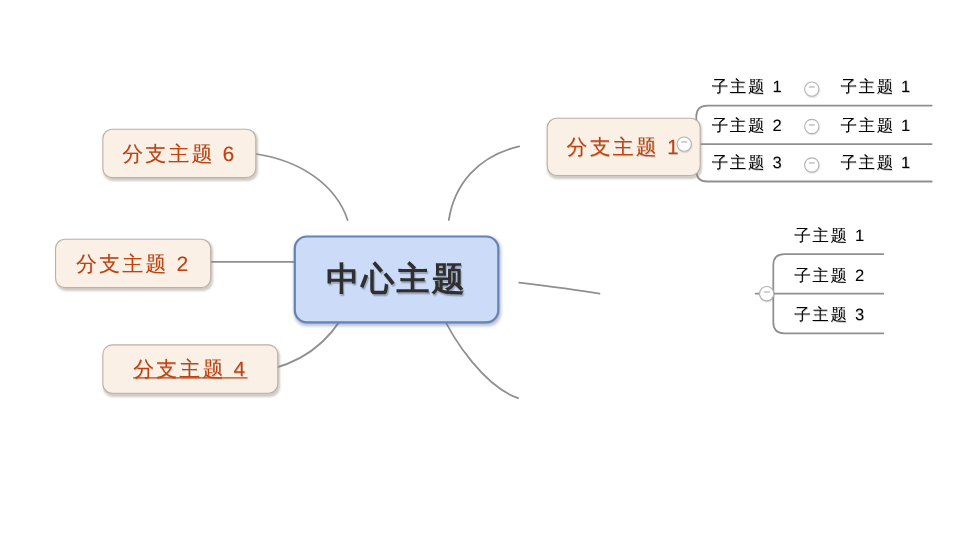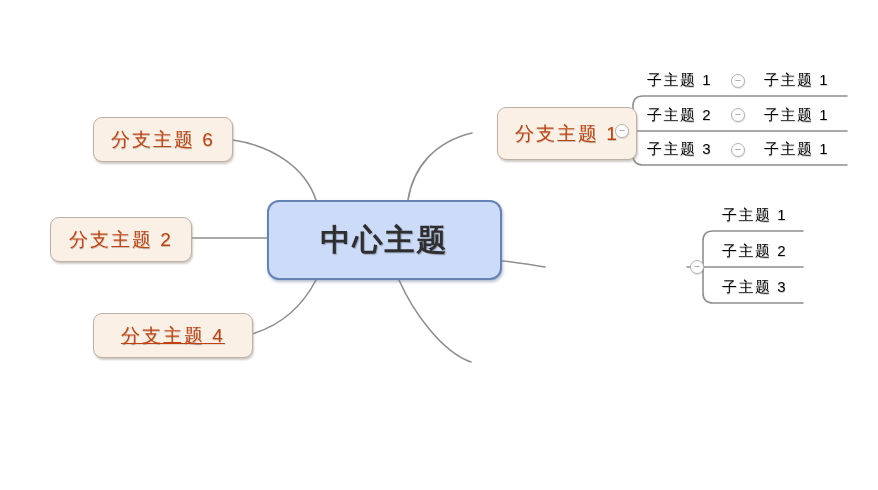--- a/index.html
+++ b/index.html
@@ -50,21 +50,21 @@
     <path d="M 399,280 C 413,312 442,352 471,362"></path>
     <path d="M 316,280 C 302,307 277,331 235,338"></path>
     <path d="M 192,238 L 267,238"></path>
     <path d="M 233,140 C 272,146 305,167 316,200"></path>
     <path d="M 613,131 L 847,131"></path>
     <path d="M 847,96 L 643,96 Q 633,96 633,106 L 633,155 Q 633,165 643,165 L 847,165"></path>
     <path d="M 687,267 L 803,267"></path>
     <path d="M 803,231 L 713,231 Q 703,231 703,241 L 703,293 Q 703,303 713,303 L 803,303"></path>
   </svg>
 
-  <div class="topic center-topic" style="left:267px; top:200px; width:235px; height:80px;text-align:center;">
+  <div class="topic center-topic" style="left:267px; top:214px; width:187px; height:80px;text-align:center;">
     <span>中心主题</span>
   </div>
 
   <div class="topic branch-topic" style="left:473px; top:107px; width:140px; height:53px;margin-left:24px;">
     <span>分支主题 1</span>
   </div>
   <div class="topic branch-topic" style="left:93px; top:313px; width:160px; height:45px;text-decoration:underline;">
     <span>分支主题 4</span>
   </div>
   <div class="topic branch-topic" style="left:50px; top:217px; width:142px; height:45px;">

